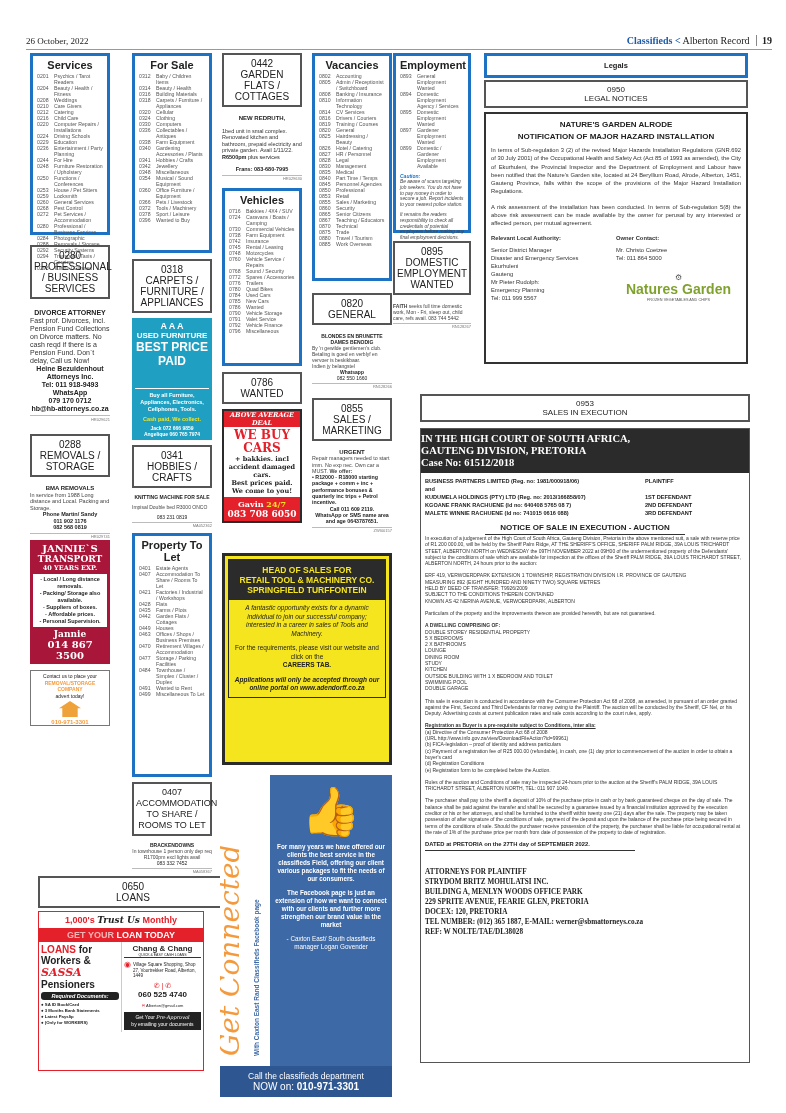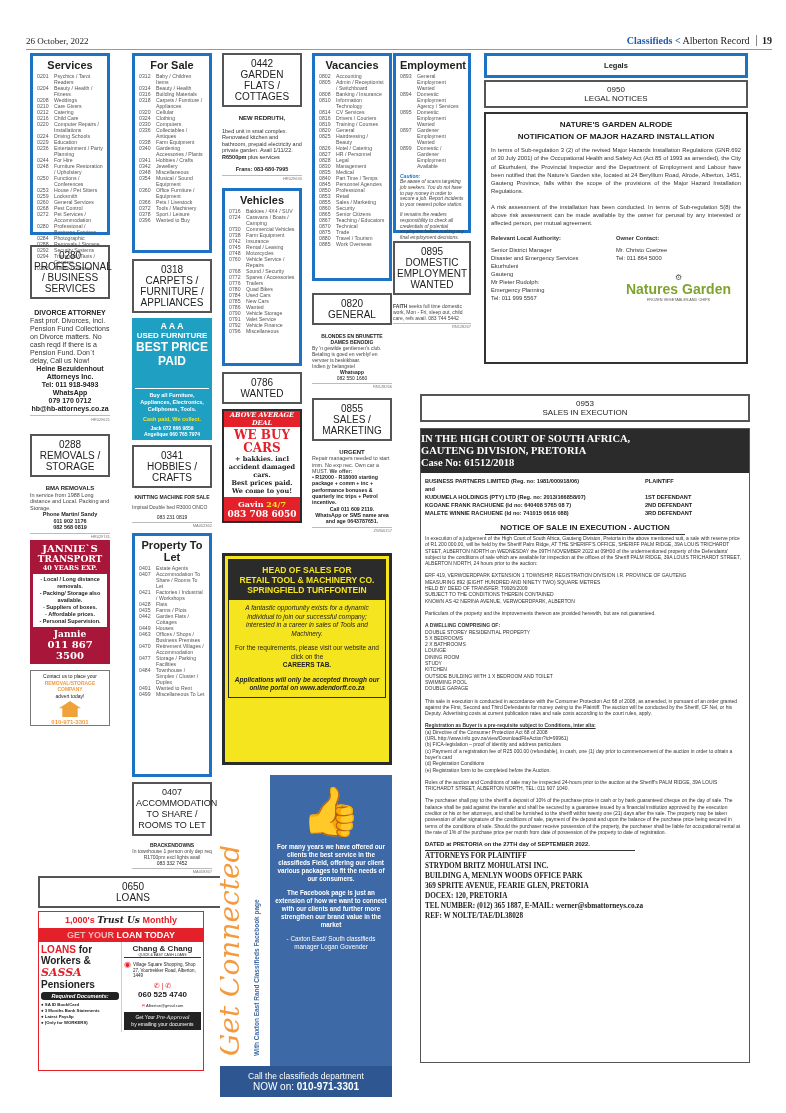--- a/index.html
+++ b/index.html
@@ -168,21 +168,21 @@
     <div style="font-size:9px;line-height:10px">TRANSPORT</div>
     <div style="font-size:6.5px;line-height:8px">40 YEARS EXP.</div>
     <div id="jannie-list" style="background:#fff;color:#222;font-family:'Liberation Sans',sans-serif;font-size:5.5px;line-height:7px;padding:2px;margin:2px 0">
         <div>- Local / Long distance removals.</div>
         <div>- Packing/ Storage also available.</div>
         <div>- Suppliers of boxes.</div>
         <div>- Affordable prices.</div>
         <div>- Personal Supervision.</div>
       </div>
     <div style="font-size:9px">Jannie</div>
-    <div style="font-size:10px">011 867 3500</div>
+    <div style="font-size:10px">014 867 3500</div>
   </div>
   <div style="margin-top:6px;border:1px solid #777;text-align:center;font-size:5px;line-height:6.5px;padding:2px;height:56px;position:relative">
     <div>Contact us to place your</div>
     <div style="color:#f59a3c;font-weight:bold">REMOVAL/STORAGE COMPANY</div>
     <div>advert today!</div>
     <div style="width:22px;height:16px;margin:2px auto;background:#f0a23a;clip-path:polygon(50% 0,100% 45%,85% 45%,85% 100%,15% 100%,15% 45%,0 45%)"></div>
     <div style="color:#f59a3c;font-weight:bold;font-size:6px">010-971-3301</div>
   </div>
 </div>
 
@@ -832,23 +832,23 @@
         <div>(a) Directive of the Consumer Protection Act 68 of 2008</div>
         <div>(URL http://www.info.gov.za/view/DownloadFileAction?id=99961)</div>
         <div>(b) FICA-legislation – proof of identity and address particulars</div>
         <div>(c) Payment of a registration fee of R25 000.00 (refundable), in cash, one (1) day prior to commencement of the auction in order to obtain a buyer's card</div>
         <div>(d) Registration Conditions</div>
         <div>(e) Registration form to be completed before the Auction.</div>
       </div>
     <div class="legal" style="margin-top:6px">Rules of the auction and Conditions of sale may be inspected 24-hours prior to the auction at the Sheriff's PALM RIDGE, 39A LOUIS TRICHARDT STREET, ALBERTON NORTH, TEL: 011 907 1040.</div>
     <div class="legal" style="margin-top:6px">The purchaser shall pay to the sheriff a deposit of 10% of the purchase price in cash or by bank guaranteed cheque on the day of sale. The balance shall be paid against the transfer and shall be secured by a guarantee issued by a financial institution approved by the execution creditor or his or her attorneys, and shall be furnished to the sheriff within twenty one (21) days after the sale. The property may be taken possession of after signature of the conditions of sale, payment of the deposit and upon the balance of the purchase price being secured in terms of the conditions of sale. Should the purchaser receive possession of the property, the purchaser shall be liable for occupational rental at the rate of 1% of the purchase price per month from date of possession of the property to date of registration.</div>
     <div style="font-size:5.8px;font-weight:bold;margin-top:6px;border-bottom:1px solid #333;width:210px;padding-bottom:3px">DATED at PRETORIA on the 27TH day of SEPTEMBER 2022.</div>
-    <div id="atty-list" style="font-family:'Liberation Serif',serif;font-weight:bold;font-size:7.2px;line-height:10px;margin-top:0;color:#222">
+    <div id="atty-list" style="font-family:'Liberation Serif',serif;font-weight:bold;font-size:7.2px;line-height:10px;margin-top:16px;color:#222">
         <div>ATTORNEYS FOR PLAINTIFF</div>
         <div>STRYDOM BRITZ MOHULATSI INC.</div>
         <div>BUILDING A, MENLYN WOODS OFFICE PARK</div>
-        <div>369 SPRITE AVENUE, FEARIE GLEN, PRETORIA</div>
+        <div>229 SPRITE AVENUE, FEARIE GLEN, PRETORIA</div>
         <div>DOCEX: 120, PRETORIA</div>
         <div>TEL NUMBER: (012) 365 1887, E-MAIL: werner@sbmattorneys.co.za</div>
         <div>REF: W NOLTE/TAE/DL38028</div>
       </div>
   </div>
 </div>
 
 </body></html>

